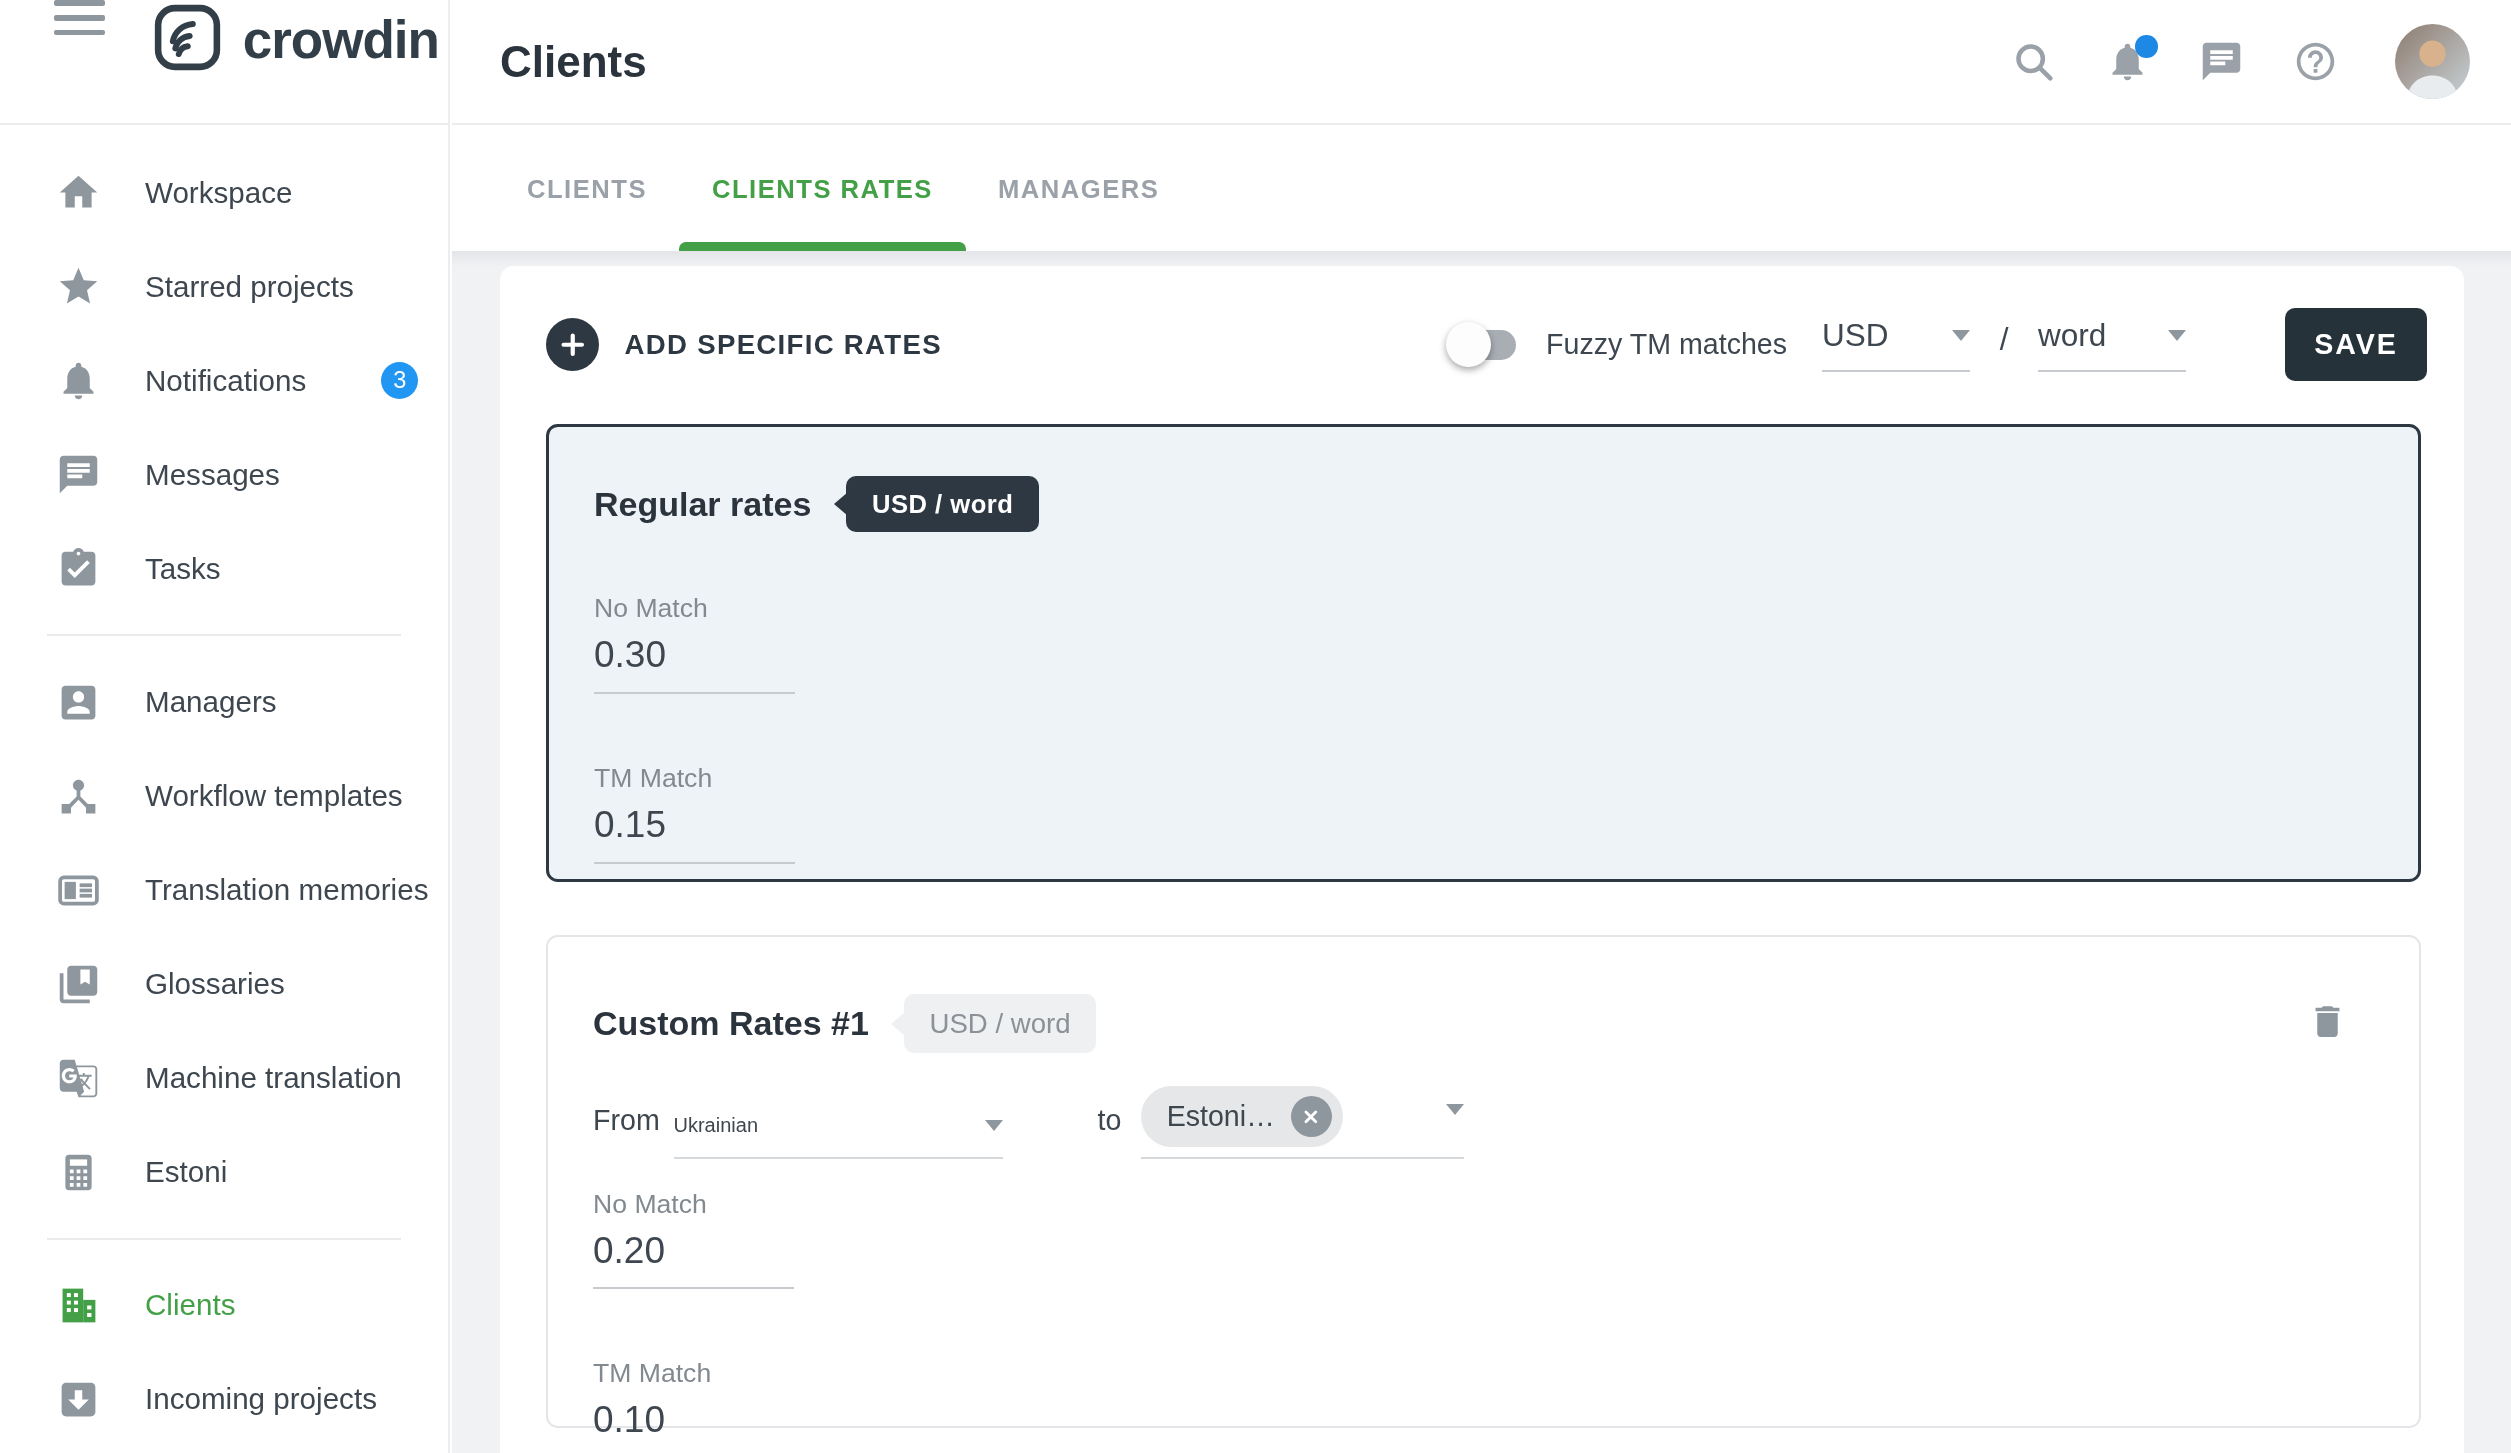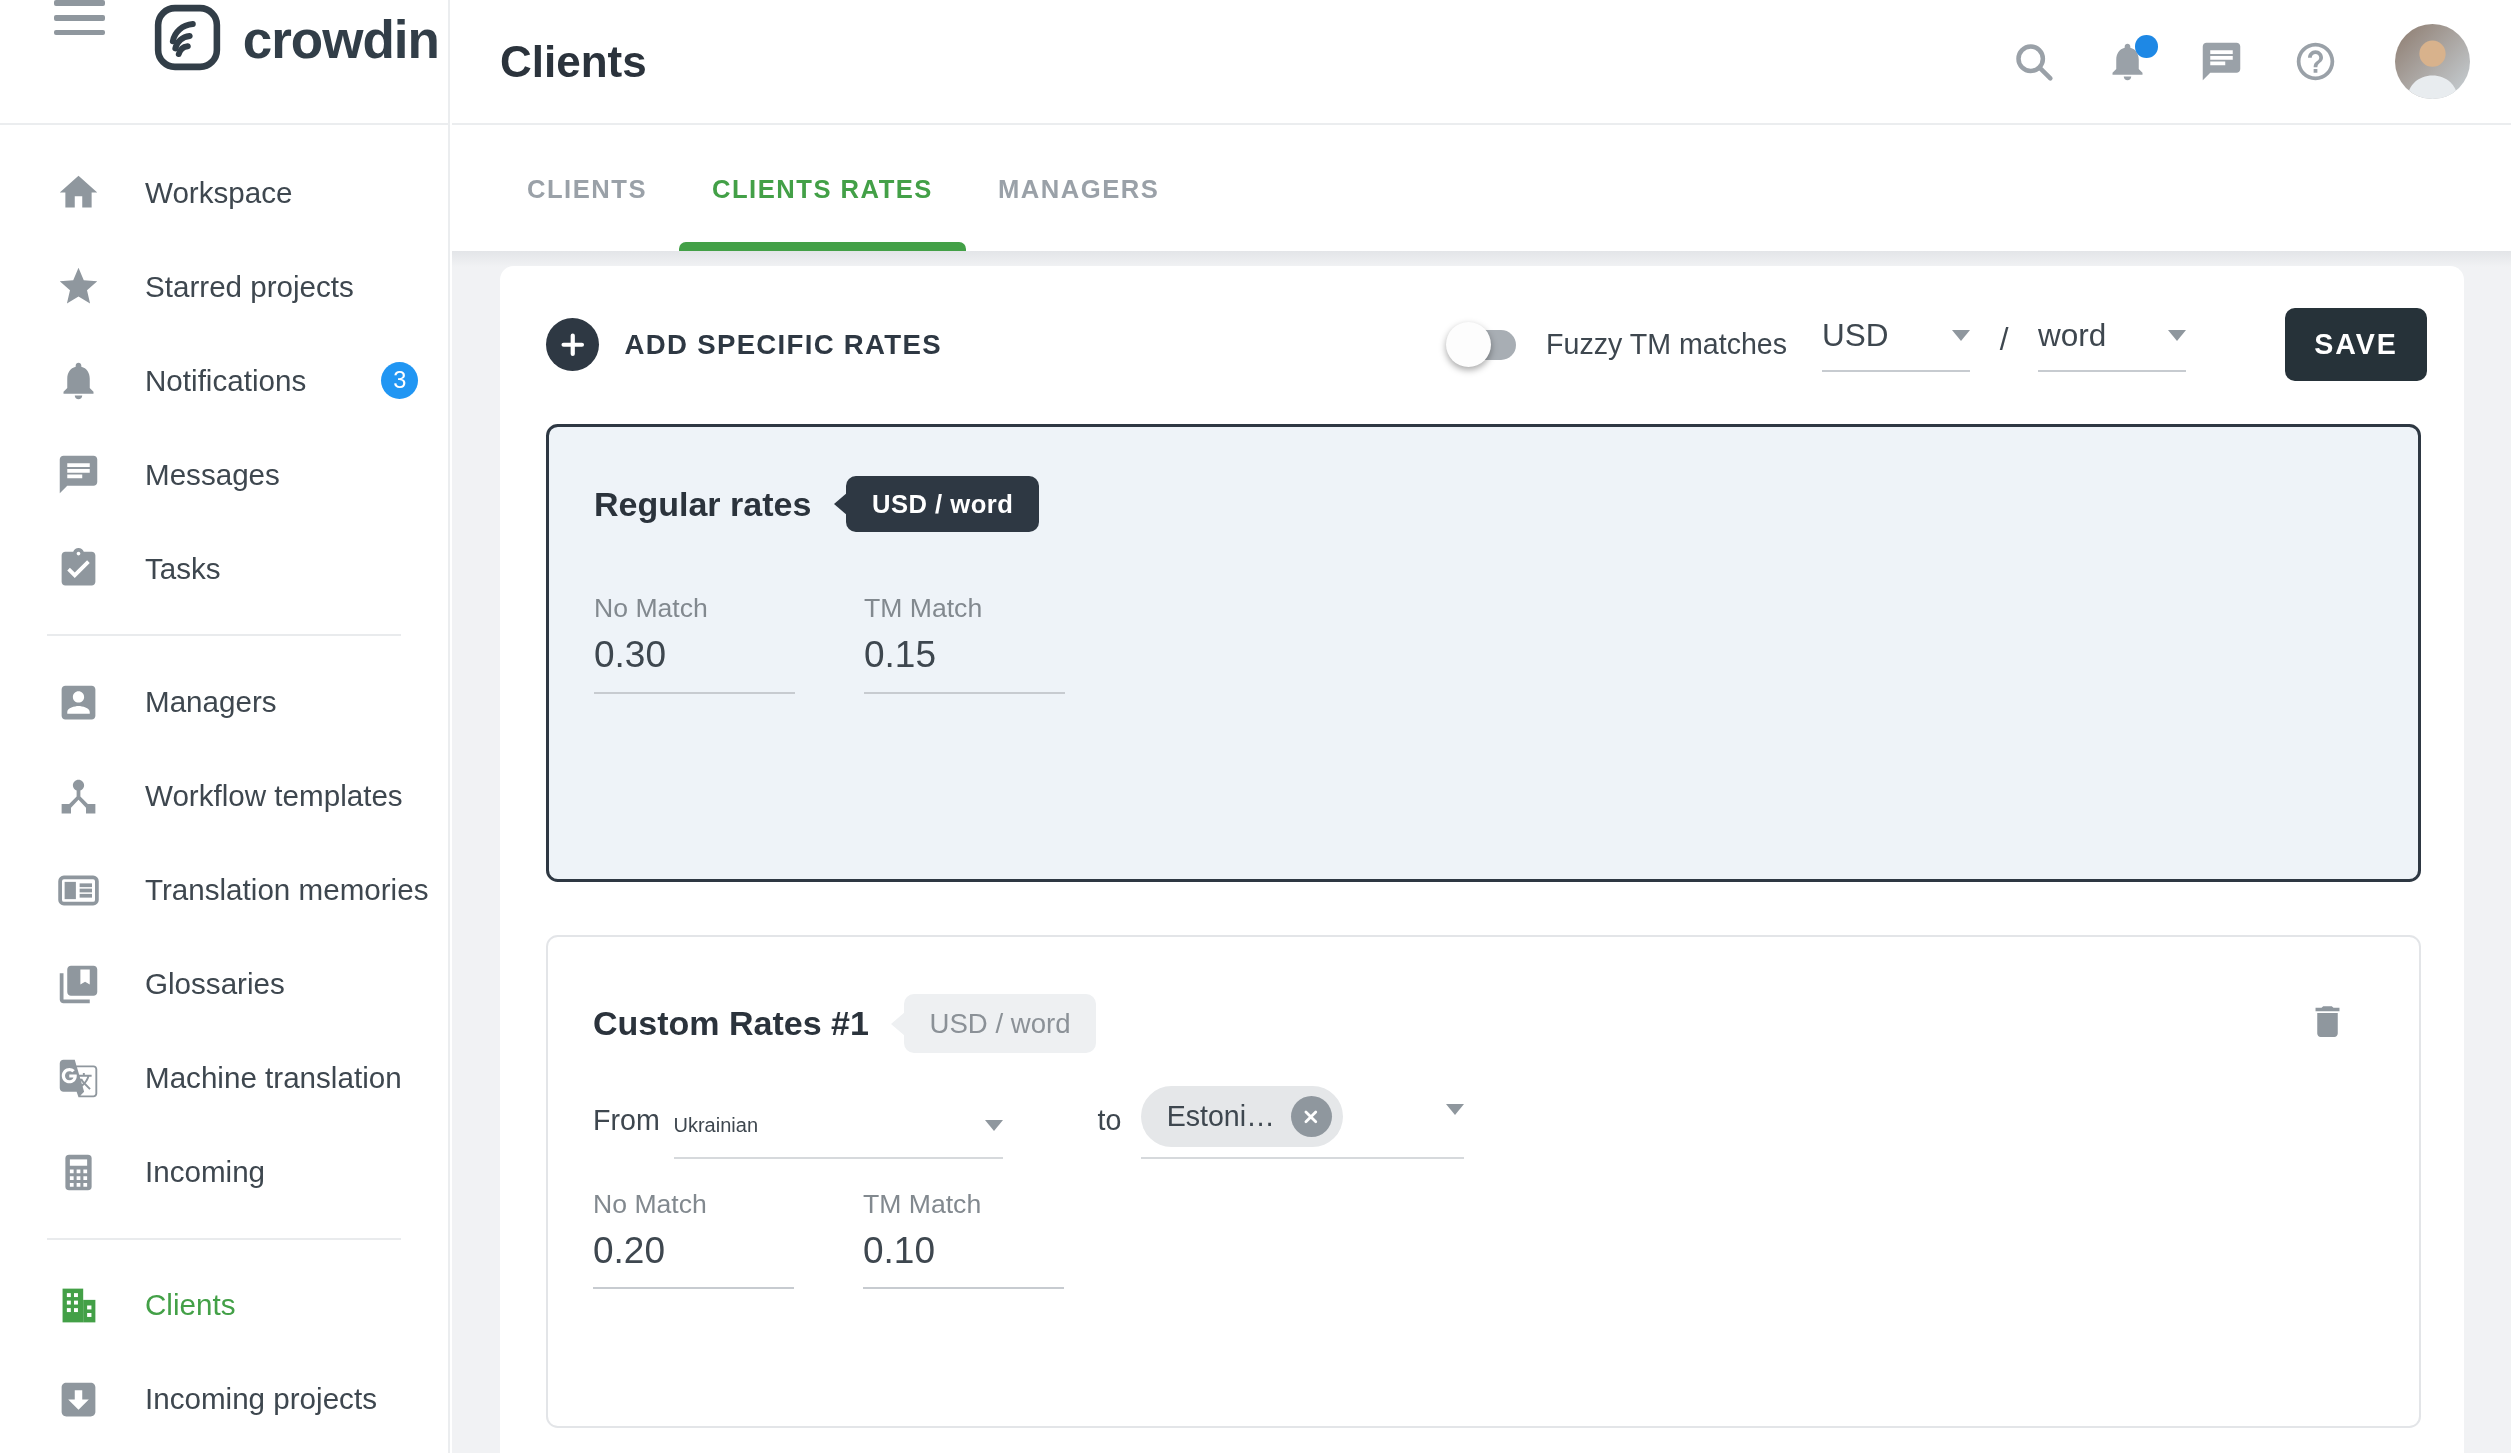--- a/index.html
+++ b/index.html
@@ -90,21 +90,21 @@
   .badge { margin-left:35px; position:relative; padding:13.8px 25.6px; border-radius:9.9px; white-space:nowrap; }
   .badge::before { content:''; position:absolute; left:-12.8px; top:50%; transform:translateY(-50%);
     border-top:12.8px solid transparent; border-bottom:12.8px solid transparent; border-right:14.8px solid; }
   .badge.dark { background:#2e3843; color:#fff; font-size:25.6px; font-weight:700; letter-spacing:0.5px; }
   .badge.dark::before { border-right-color:#2e3843; }
   .badge.light { background:#eef0f2; color:#8b9197; font-size:27.6px; }
   .badge.light::before { border-right-color:#eef0f2; }
   .trash { margin-left:auto; margin-right:25.6px; color:#8f979e; cursor:pointer; }
   .trash svg { width:41px; height:41px; }
 
-  .fields-row { display:flex; gap:69px; }
+  .fields-row { display:flex; gap:69px;flex-direction:column; }
   .rates-card.regular .fields-row { margin-top:61px; }
   .rates-card.custom .fields-row { margin-top:29.6px; }
   .field { width:201px; }
   .field-label { font-size:26.6px; color:#82898f; }
   .field-value { font-size:37px; color:#3e474f; margin-top:9.9px; padding-bottom:15.8px; border-bottom:2px solid #c7cbd0; }
 
   .lang-row { display:flex; align-items:flex-end; margin-top:33px; }
   .lang-label { font-size:28.6px; color:#3e474f; padding-bottom:21.7px; }
   .lang-select { display:flex; align-items:center; border-bottom:2px solid #d6d9dc; cursor:pointer; }
   .lang-select.from { width:329px; margin-left:13.8px; margin-right:95px; padding-bottom:19.7px; justify-content:space-between; }
@@ -216,21 +216,21 @@
           <rect x="7.4" y="10.4" width="2" height="2" fill="#fff"></rect>
           <rect x="11" y="10.4" width="2" height="2" fill="#fff"></rect>
           <rect x="14.6" y="10.4" width="2" height="2" fill="#fff"></rect>
           <rect x="7.4" y="14" width="2" height="2" fill="#fff"></rect>
           <rect x="11" y="14" width="2" height="2" fill="#fff"></rect>
           <rect x="14.6" y="14" width="2" height="2" fill="#fff"></rect>
           <rect x="7.4" y="17.6" width="2" height="2" fill="#fff"></rect>
           <rect x="11" y="17.6" width="2" height="2" fill="#fff"></rect>
           <rect x="14.6" y="17.6" width="2" height="2" fill="#fff"></rect>
         </svg>
-      <span class="nav-label">Incoming</span>
+      <span class="nav-label">Estoni</span>
     </div>
 
     <div class="nav-divider"></div>
 
     <div class="nav-item active">
       <svg viewBox="0 0 24 24">
           <rect x="3.5" y="3" width="11" height="18" fill="currentColor"></rect>
           <rect x="14.5" y="9" width="6.5" height="12" fill="currentColor"></rect>
           <rect x="5.8" y="5.4" width="2.1" height="2.1" fill="#fff"></rect>
           <rect x="9.6" y="5.4" width="2.1" height="2.1" fill="#fff"></rect>

